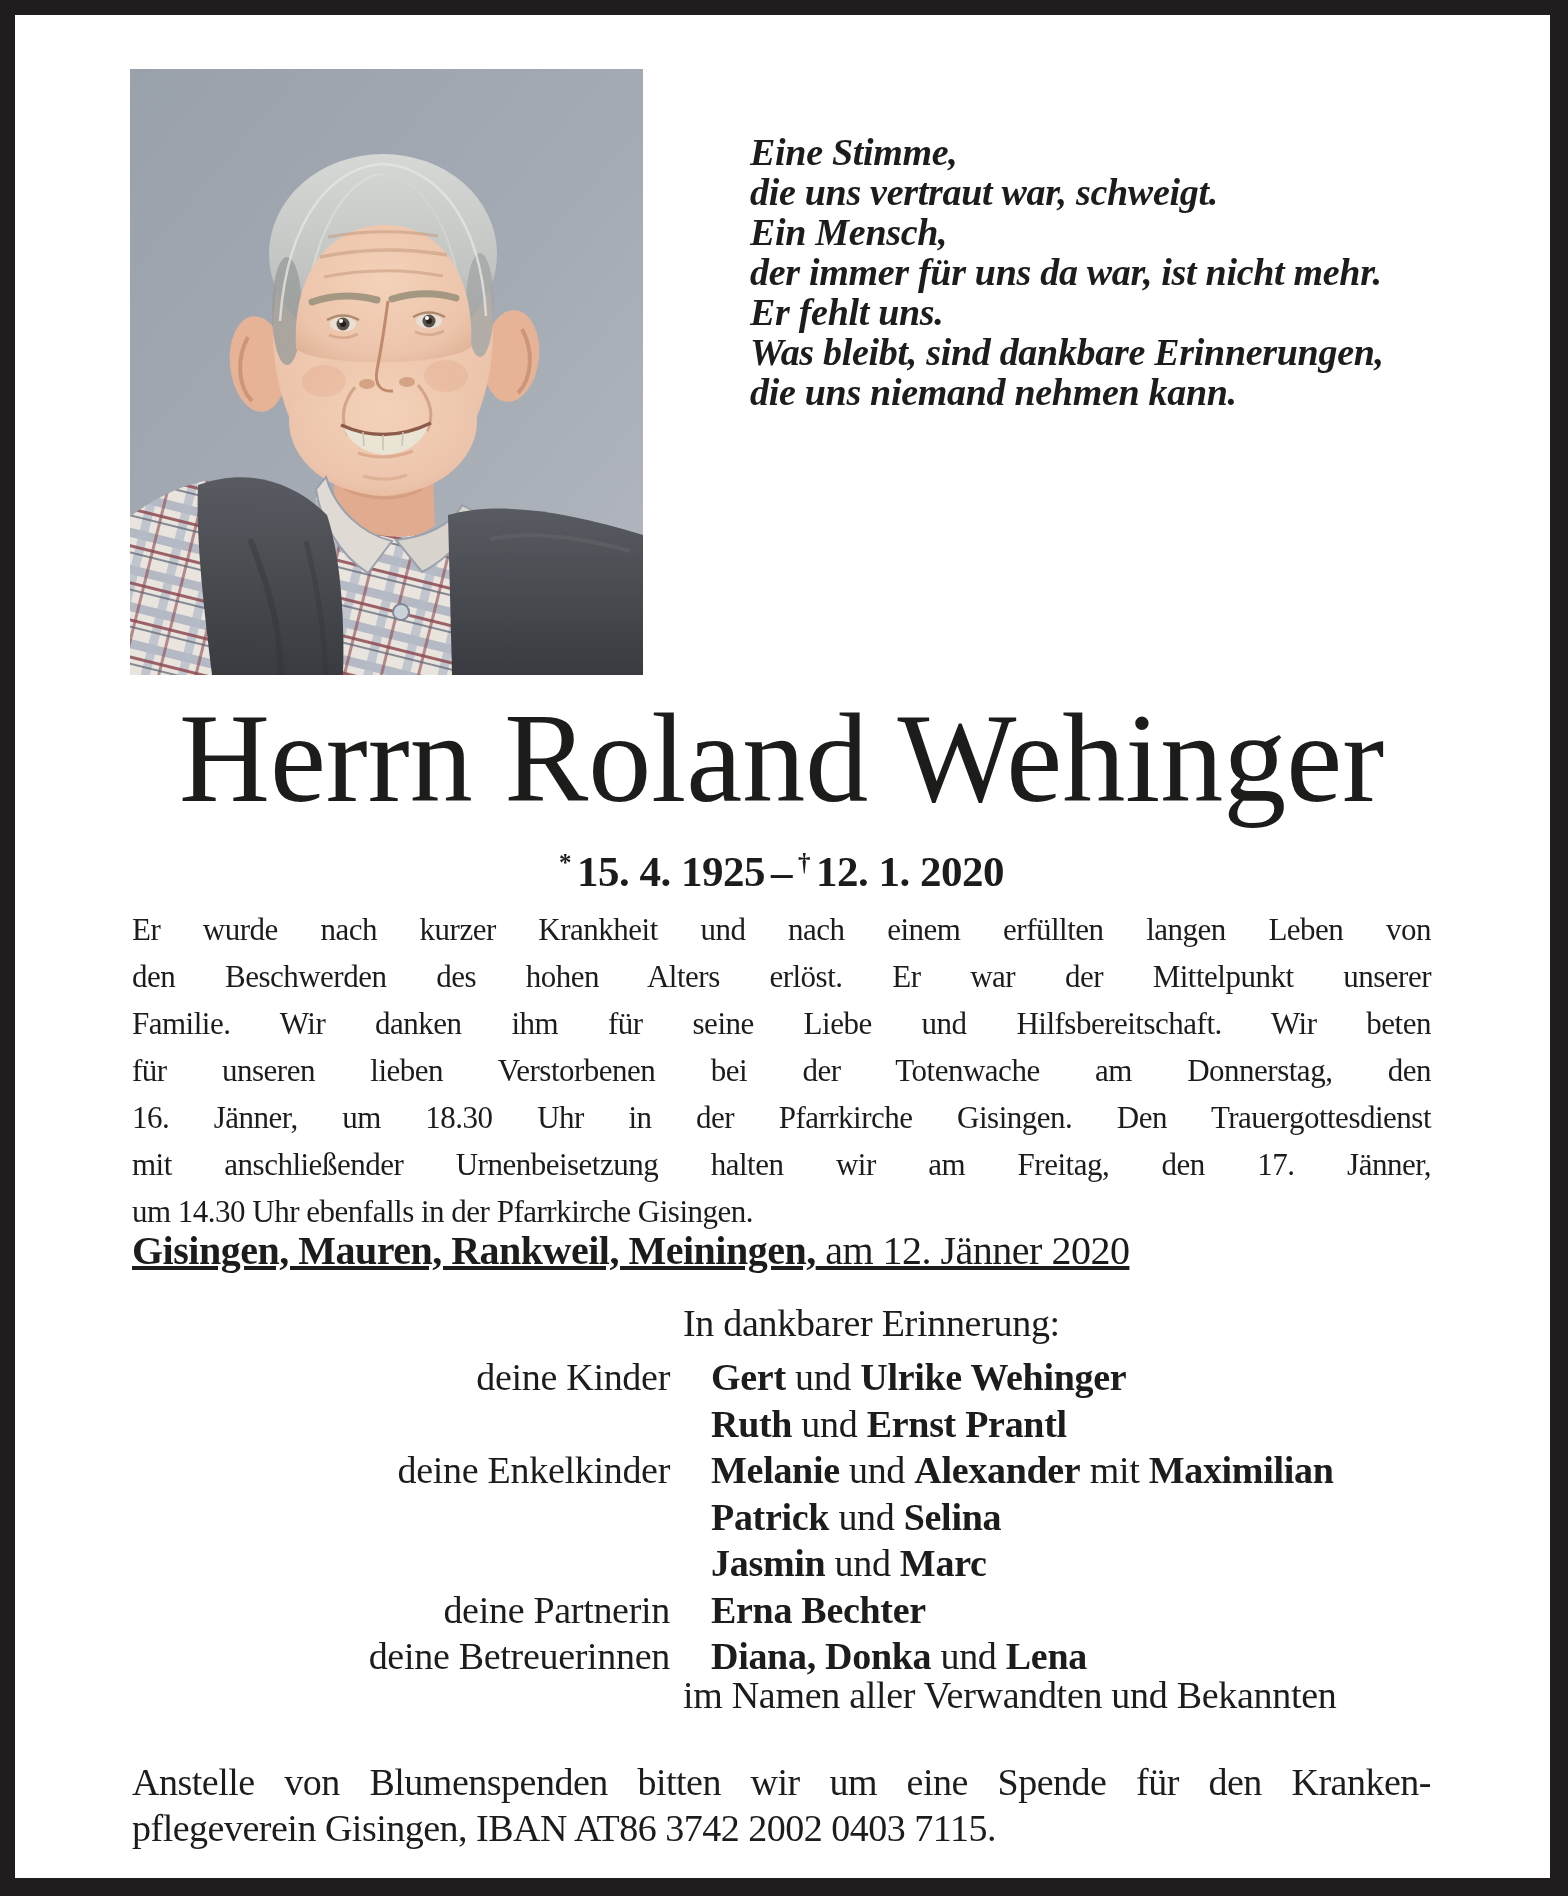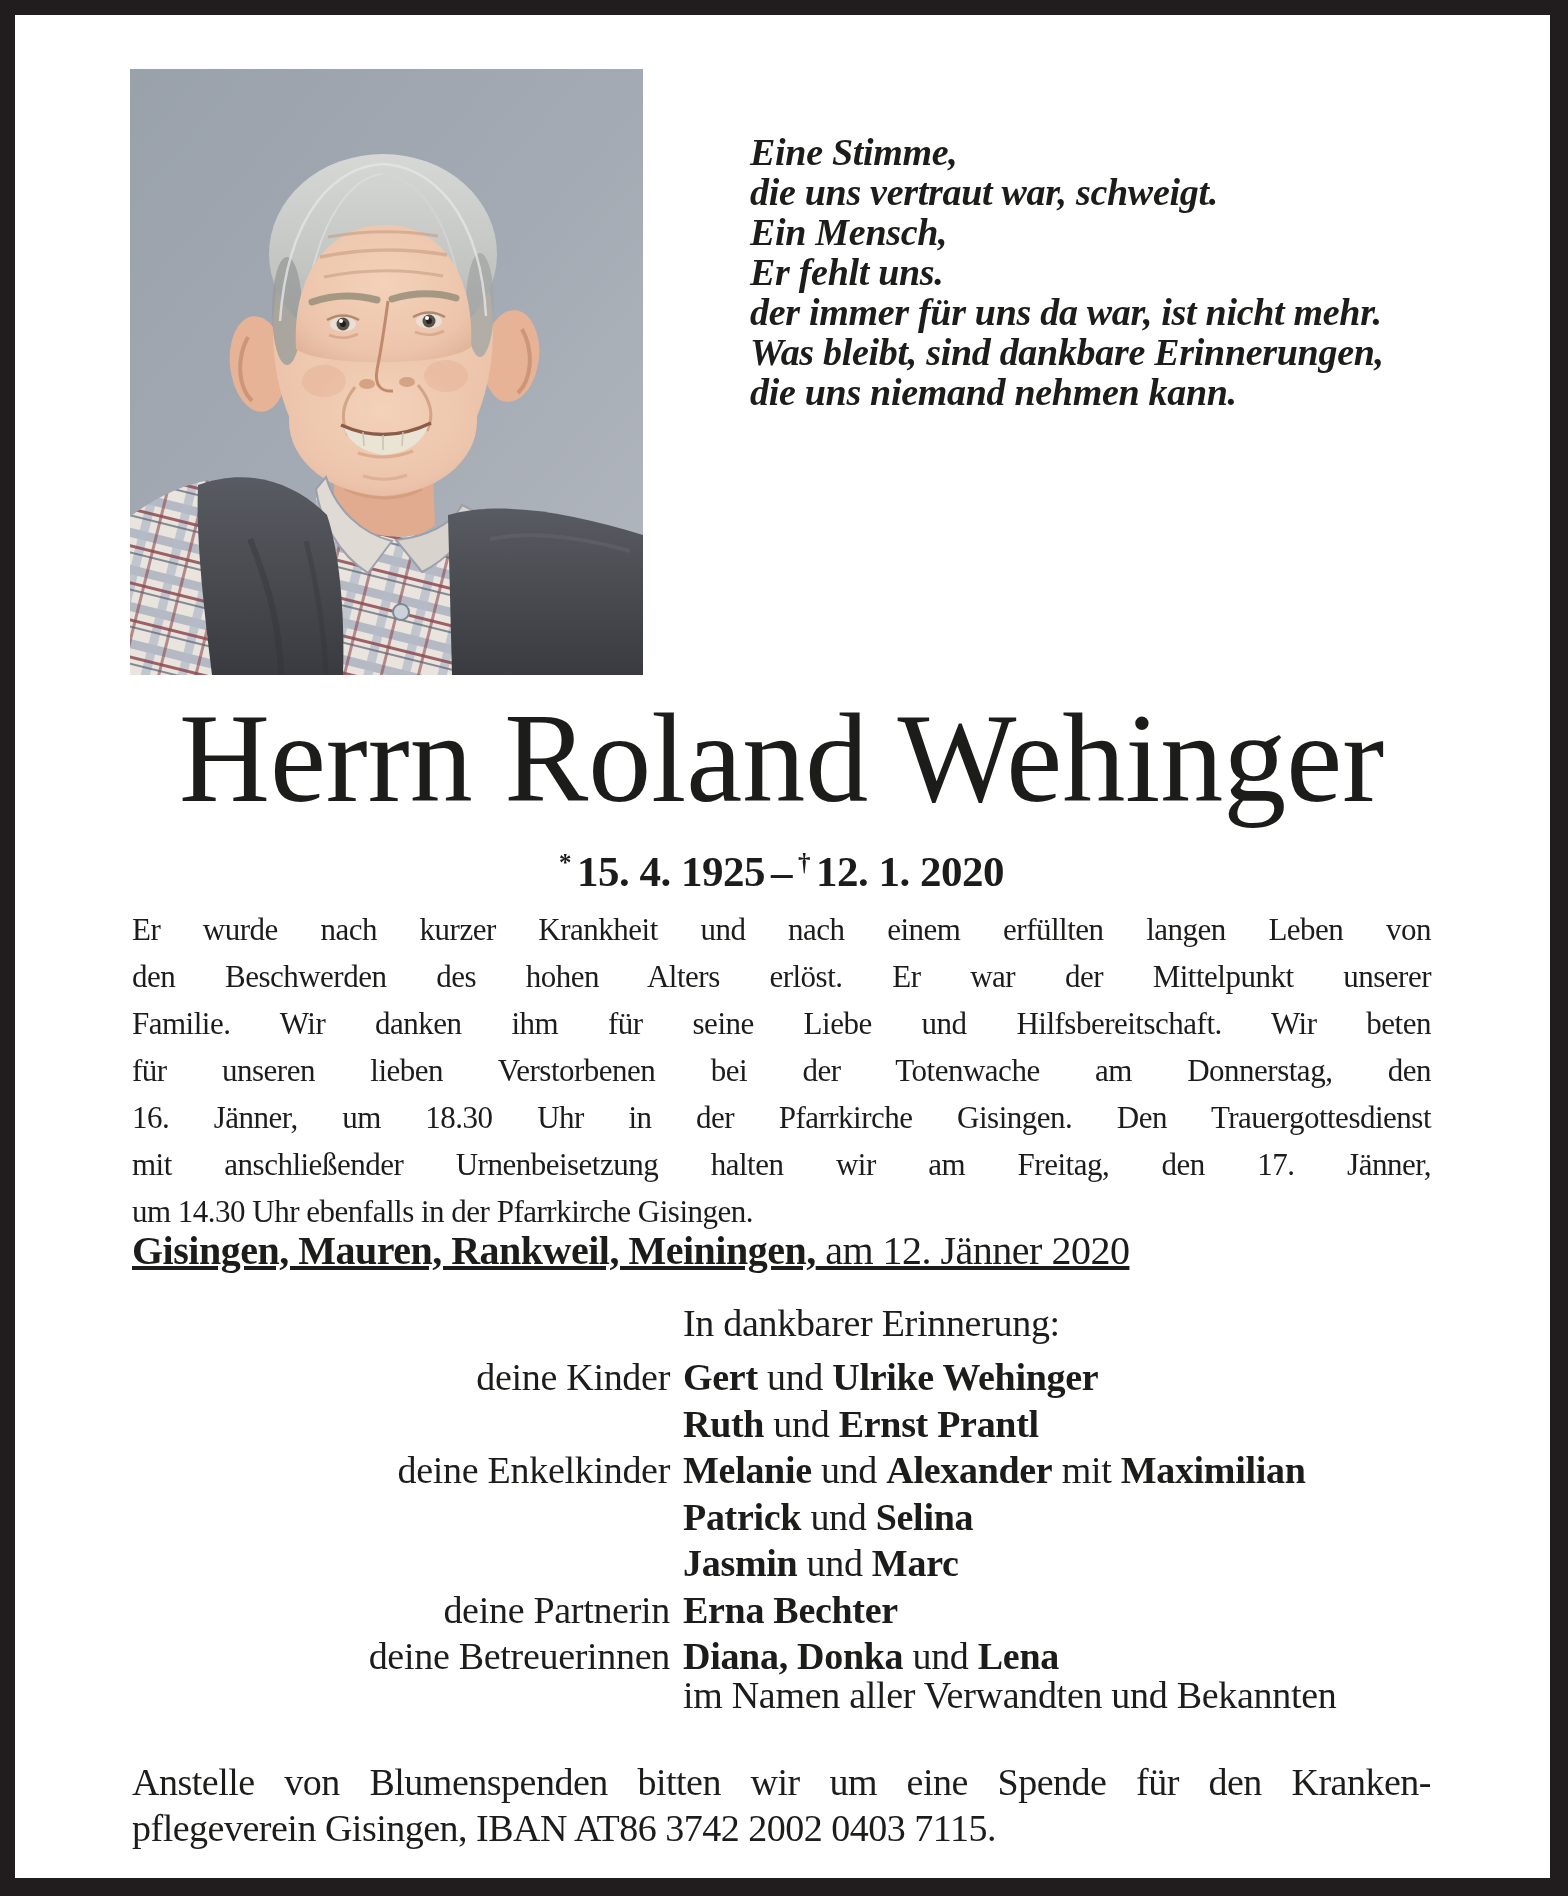--- a/index.html
+++ b/index.html
@@ -69,21 +69,21 @@
   #remembrance-heading{
     left:683px;top:1300px;width:748px;
     font-size:38px;line-height:46px;letter-spacing:-0.3px;
   }
   #family{
     left:132px;top:1354px;width:1299px;
     font-size:38px;letter-spacing:-0.3px;
   }
   .fam-row{display:flex;line-height:46.5px;}
   .fam-label{flex:0 0 538px;text-align:right;padding-right:13px;}
-  .fam-names{flex:1 1 auto;white-space:nowrap;}
+  .fam-names{flex:1 1 auto;white-space:nowrap;margin-left:28px;}
   #family-closing{
     margin-left:551px;line-height:38px;margin-top:-4px;
   }
   
   #donation{
     left:132px;top:1759px;width:1299px;
     font-size:38px;line-height:46px;letter-spacing:-0.5px;
   }
 </style>
 </head>
@@ -203,22 +203,22 @@
         <path d="M360,470 C400,462 450,468 500,482" fill="none" stroke="#6a6d73" stroke-width="4" opacity="0.4"></path>
         <circle cx="271" cy="543" r="8" fill="#ccd2d9" stroke="#7e8796" stroke-width="2"></circle>
       </g>
     </svg>
   </div>
 
   <div class="abs" id="poem">
     <div>Eine Stimme,</div>
     <div>die uns vertraut war, schweigt.</div>
     <div>Ein Mensch,</div>
+    <div>der immer für uns da war, ist nicht mehr.</div>
     <div>Er fehlt uns.</div>
-    <div>der immer für uns da war, ist nicht mehr.</div>
     <div>Was bleibt, sind dankbare Erinnerungen,</div>
     <div>die uns niemand nehmen kann.</div>
   </div>
 
 
   <div class="abs" id="name">Herrn Roland Wehinger</div>
 
   <div class="abs" id="dates">
     <span class="sup">*</span><span>15. 4. 1925</span><span>–</span><span class="sup">†</span><span>12. 1. 2020</span>
   </div>

